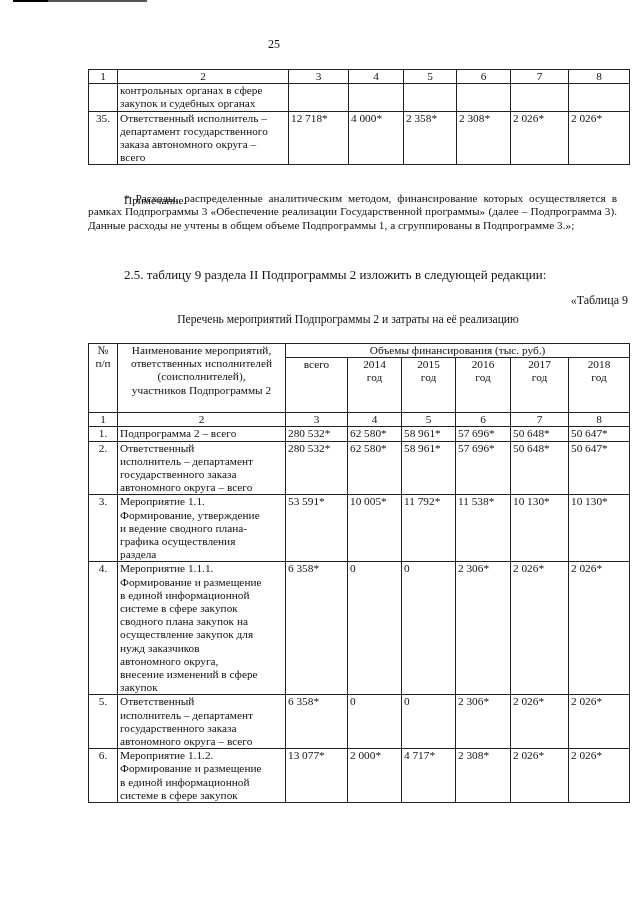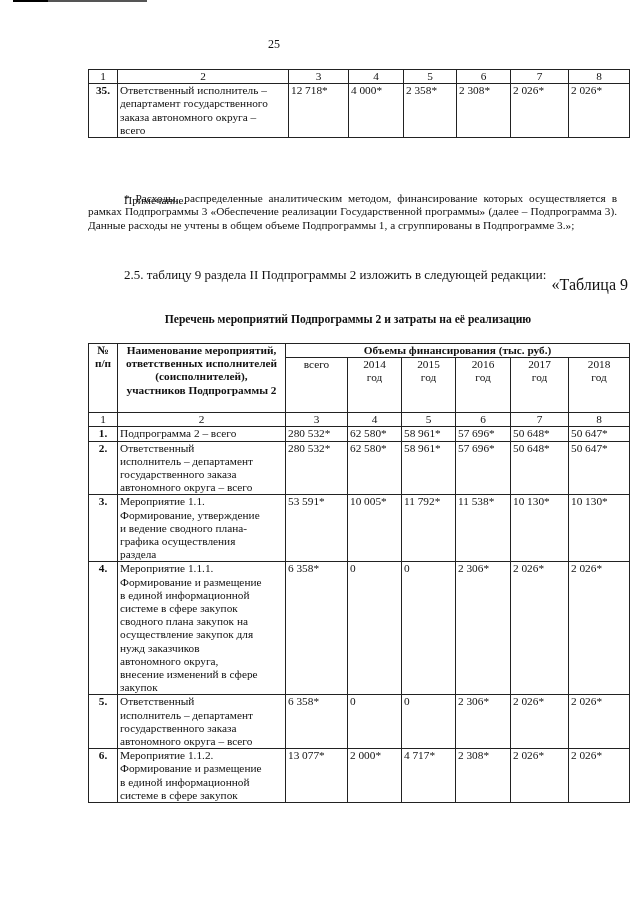--- a/index.html
+++ b/index.html
@@ -3,32 +3,32 @@
 <meta charset="utf-8">
 <style>
   html, body { margin:0; padding:0; background:#fff; }
   body { width:640px; height:905px; position:relative; overflow:hidden;
          font-family:"Liberation Serif", "DejaVu Serif", serif; color:#111; }
   .topbar { position:absolute; left:13px; top:0; width:134px; height:2px; background:#555; }
   .topbar .dark { position:absolute; left:0; top:0; width:35px; height:2px; background:#000; }
   .pagenum { position:absolute; top:37px; left:0; width:518px; text-align:center; font-size:12px; padding-left:30px; box-sizing:border-box; }
   table { border-collapse:collapse; position:absolute; table-layout:fixed; font-size:11.3px; line-height:13.2px; }
   td, th { border:1px solid #222; padding:0 2px; vertical-align:top; font-weight:normal; }
-  td.c { text-align:center;font-weight:bold; }
+  td.c { text-align:center; }
   td.l { text-align:left; padding-left:2px; }
   td.num { text-align:left; white-space:nowrap; }
   .hdr td { text-align:center; }
   #t1 { left:88px; top:69px; width:541px; }
   #t2 { left:88px; top:343px; width:541px; }
   .note { position:absolute; left:88px; width:529px; font-size:11.3px; line-height:13.4px; }
   .note-title { top:194px; padding-left:36px; box-sizing:border-box; }
   .note-body { top:192px; text-align:justify; text-indent:36px; }
   .amend { position:absolute; left:88px; top:267px; width:540px; font-size:13px; line-height:16px; text-indent:36px; white-space:nowrap; }
-  .tablabel { position:absolute; right:12px; top:276px; font-size:16px; }
-  .caption { position:absolute; top:313px; left:0; width:640px; text-align:center; font-size:11.6px; padding-left:56px; box-sizing:border-box;font-weight:bold; }
+  .tablabel { position:absolute; right:12px; top:293px; font-size:12px; }
+  .caption { position:absolute; top:313px; left:0; width:640px; text-align:center; font-size:11.6px; padding-left:56px; box-sizing:border-box; }
   .rowsep-thick td { border-top:1.5px solid #111; }
 </style>
 </head>
 <body>
 
 <div class="topbar">
     <div class="dark"></div>
   </div>
 
 <div class="pagenum">25</div>
@@ -49,20 +49,33 @@
     <td>1</td>
     <td>2</td>
     <td>3</td>
     <td>4</td>
     <td>5</td>
     <td>6</td>
     <td>7</td>
     <td>8</td>
   </tr>
   <tr>
+    <td class="c"></td>
+    <td class="l">
+      <div>контрольных органах в сфере</div>
+      <div>закупок и судебных органах</div>
+    </td>
+    <td class="num"></td>
+    <td class="num"></td>
+    <td class="num"></td>
+    <td class="num"></td>
+    <td class="num"></td>
+    <td class="num"></td>
+  </tr>
+  <tr>
     <td class="c">35.</td>
     <td class="l">
       <div>Ответственный исполнитель –</div>
       <div>департамент государственного</div>
       <div>заказа автономного округа –</div>
       <div>всего</div>
     </td>
     <td class="num">12 718*</td>
     <td class="num">4 000*</td>
     <td class="num">2 358*</td>

